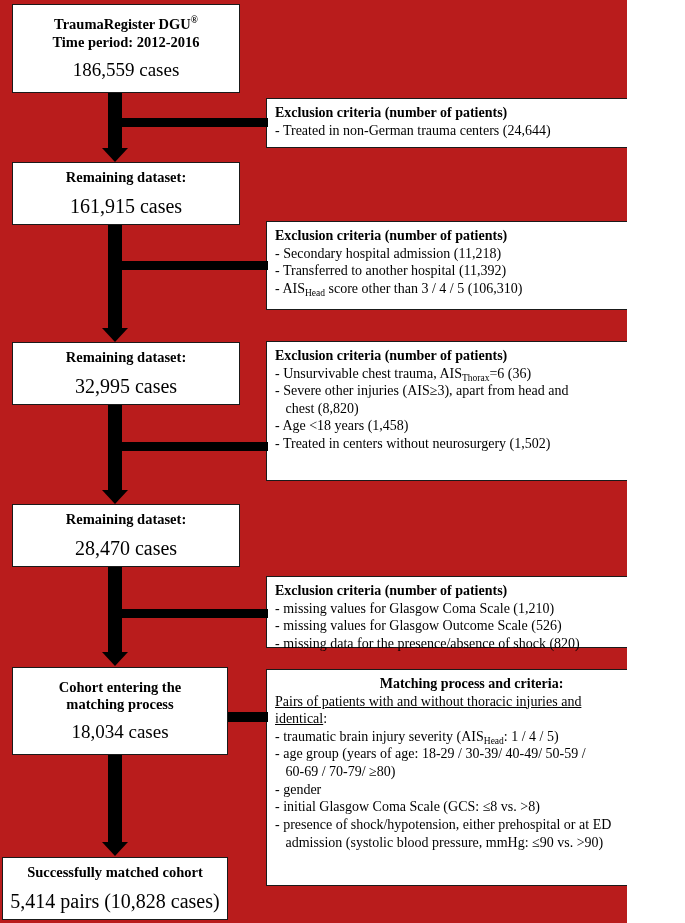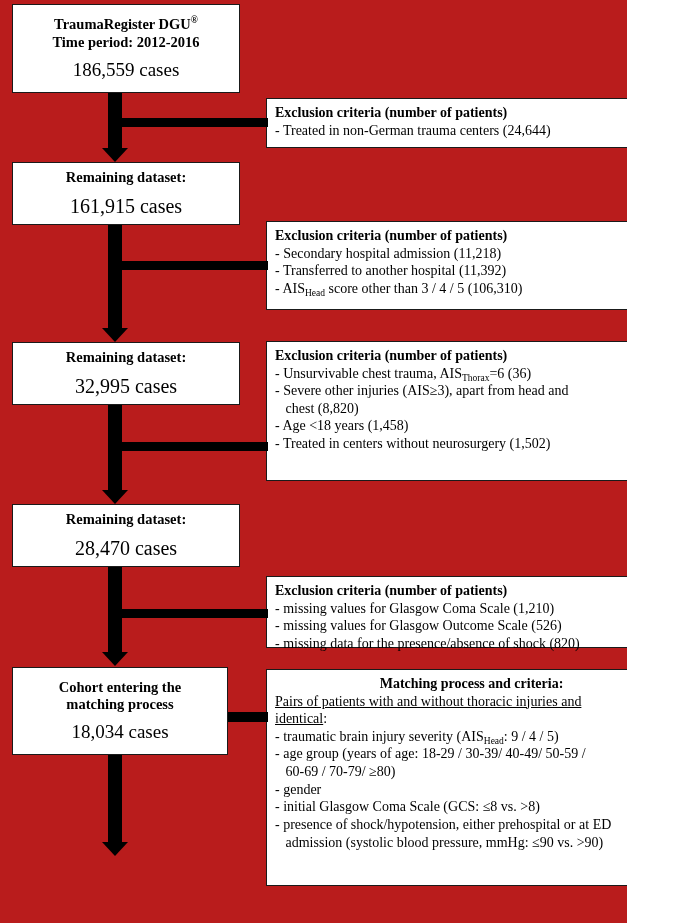--- a/index.html
+++ b/index.html
@@ -137,20 +137,24 @@
     <span class="ttl-c">Remaining dataset:</span>
     <span class="cases-tight">28,470 cases</span>
   </div>
 
   <div class="box box-center" style="left:12px; top:667px; width:216px; height:88px;">
     <span class="ttl-c">Cohort entering the</span>
     <span class="ttl-c">matching process</span>
     <span class="cases">18,034 cases</span>
   </div>
 
+  <div class="box box-center" style="left:2px; top:857px; width:226px; height:63px;">
+    <span class="ttl-c">Successfully matched cohort</span>
+    <span class="cases-tight">5,414 pairs (10,828 cases)</span>
+  </div>
 
   <div class="box box-left" style="left:266px; top:98px; width:410px; height:50px;">
     <span class="hdr">Exclusion criteria (number of patients)</span>
     <span class="li">- Treated in non-German trauma centers (24,644)</span>
   </div>
 
   <div class="box box-left" style="left:266px; top:221px; width:410px; height:89px;">
     <span class="hdr">Exclusion criteria (number of patients)</span>
     <span class="li">- Secondary hospital admission (11,218)</span>
     <span class="li">- Transferred to another hospital (11,392)</span>
@@ -171,21 +175,21 @@
     <span class="li">- missing values for Glasgow Coma Scale (1,210)</span>
     <span class="li">- missing values for Glasgow Outcome Scale (526)</span>
     <span class="li">- missing data for the presence/absence of shock (820)</span>
   </div>
 
   <div class="box box-left" style="left:266px; top:669px; width:410px; height:217px;">
     <span class="hdr-center">Matching process and criteria:</span>
     <span class="uline">Pairs of patients with and without thoracic injuries and</span>
     <span class="li"><span style="text-decoration:underline;">identical</span><span>:</span></span>
     <span class="gap"></span>
-    <span class="li"><span>- traumatic brain injury severity (AIS</span><sub>Head</sub><span>: 9 / 4 / 5)</span></span>
+    <span class="li"><span>- traumatic brain injury severity (AIS</span><sub>Head</sub><span>: 1 / 4 / 5)</span></span>
     <span class="li">- age group (years of age: 18-29 / 30-39/ 40-49/ 50-59 /
    60-69 / 70-79/ ≥80)</span>
     <span class="li">- gender</span>
     <span class="li">- initial Glasgow Coma Scale (GCS: ≤8 vs. &gt;8)</span>
     <span class="li">- presence of shock/hypotension, either prehospital or at ED
    admission (systolic blood pressure, mmHg: ≤90 vs. &gt;90)</span>
   </div>
 
   <div class="vstem" style="left:108px; top:93px; height:56px;"></div>
   <div class="vhead" style="left:102px; top:148px;"></div>

